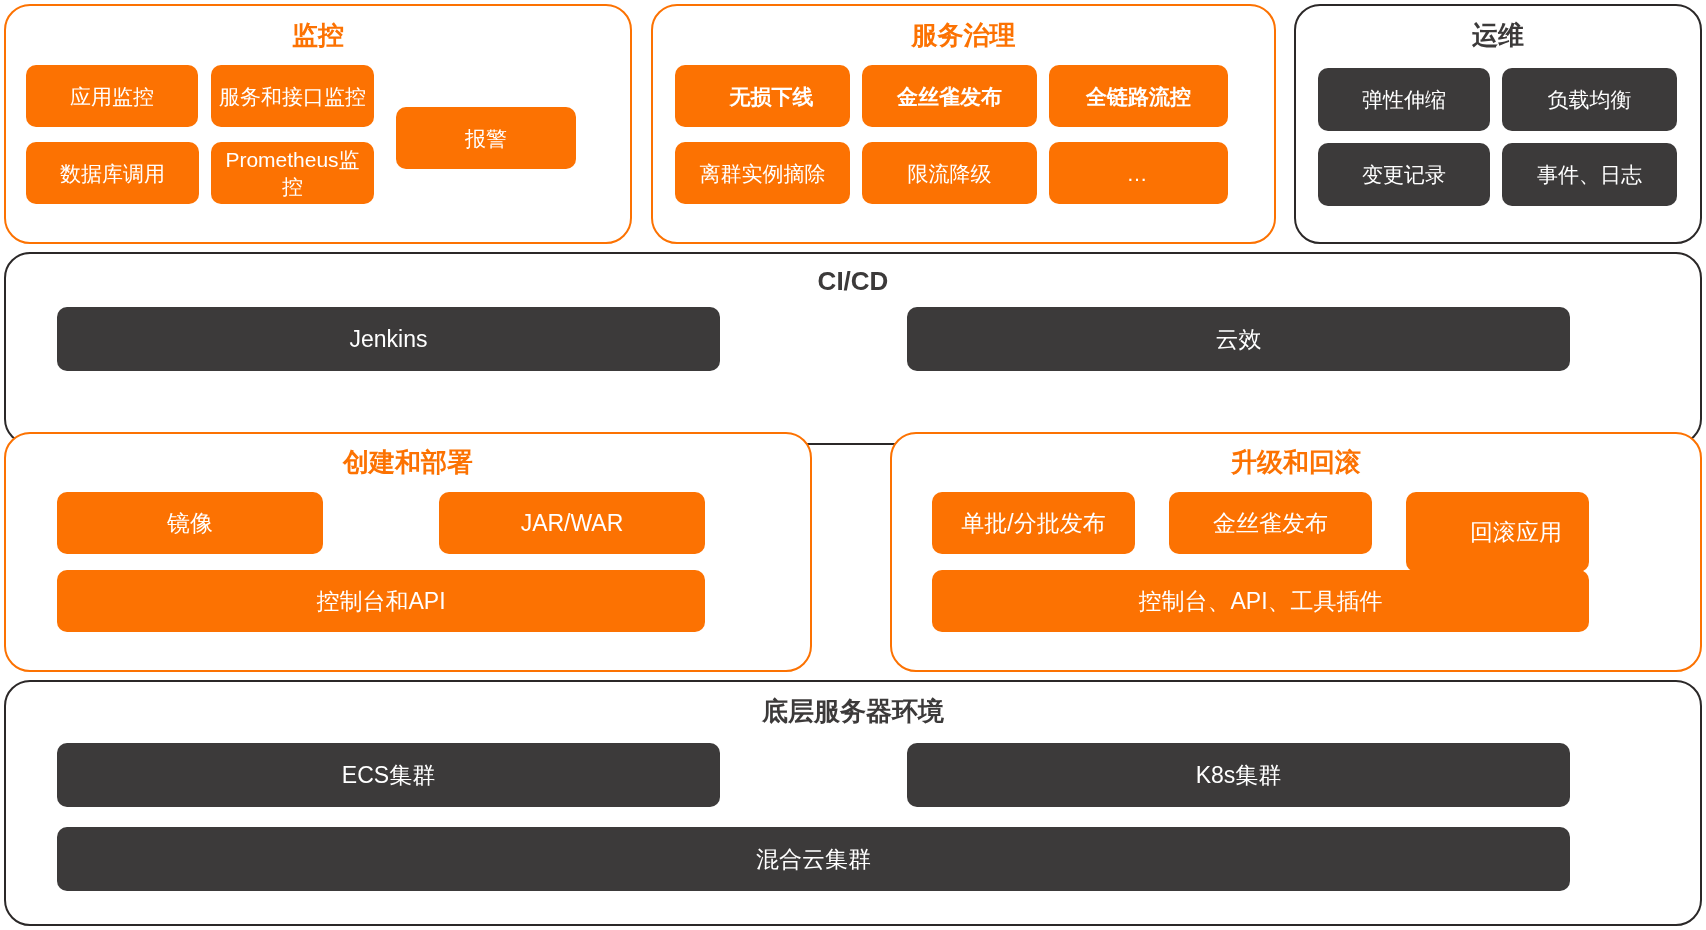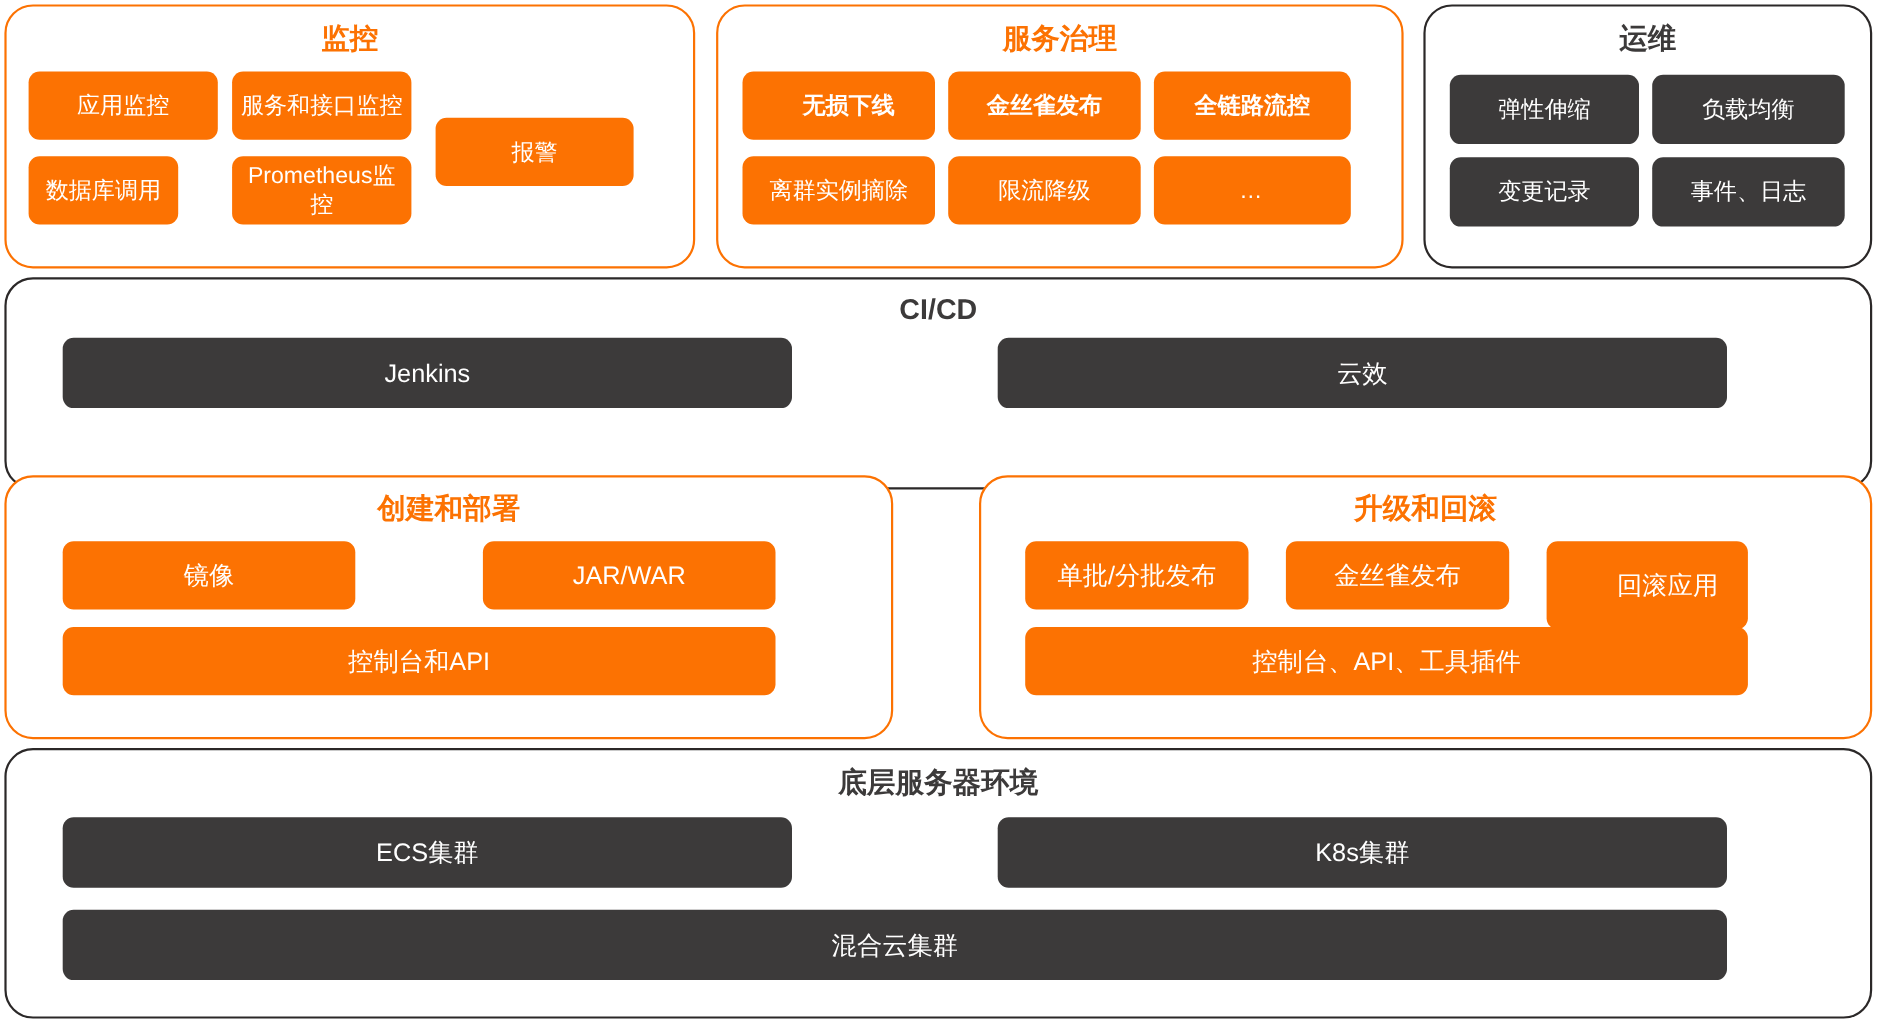--- a/index.html
+++ b/index.html
@@ -71,21 +71,21 @@
 
   <div class="panel orange" style="left:4px; top:4px; width:628px; height:240px;">
     <div class="panel-title orange" style="top:14px;">监控</div>
 
     <div class="chip orange" style="left:205px; top:59px; width:163px; height:62px;">服务和接口监控</div>
 
     <div class="chip orange" style="left:20px; top:59px; width:172px; height:62px;">应用监控</div>
 
     <div class="chip orange" style="left:390px; top:101px; width:180px; height:62px;">报警</div>
 
-    <div class="chip orange" style="left:20px; top:136px; width:136px; height:62px;">数据库调用</div>
+    <div class="chip orange" style="left:20px; top:136px; width:173px; height:62px;">数据库调用</div>
 
     <div class="chip orange" style="left:205px; top:136px; width:163px; height:62px;">Prometheus监控</div>
   </div>
 
   <div class="panel orange" style="left:651px; top:4px; width:625px; height:240px;">
     <div class="panel-title orange" style="top:14px;">服务治理</div>
 
     <div class="chip orange bold" style="left:22px; top:59px; width:175px; height:62px;padding-left:24px;">无损下线</div>
 
     <div class="chip orange bold" style="left:209px; top:59px; width:175px; height:62px;">金丝雀发布</div>

